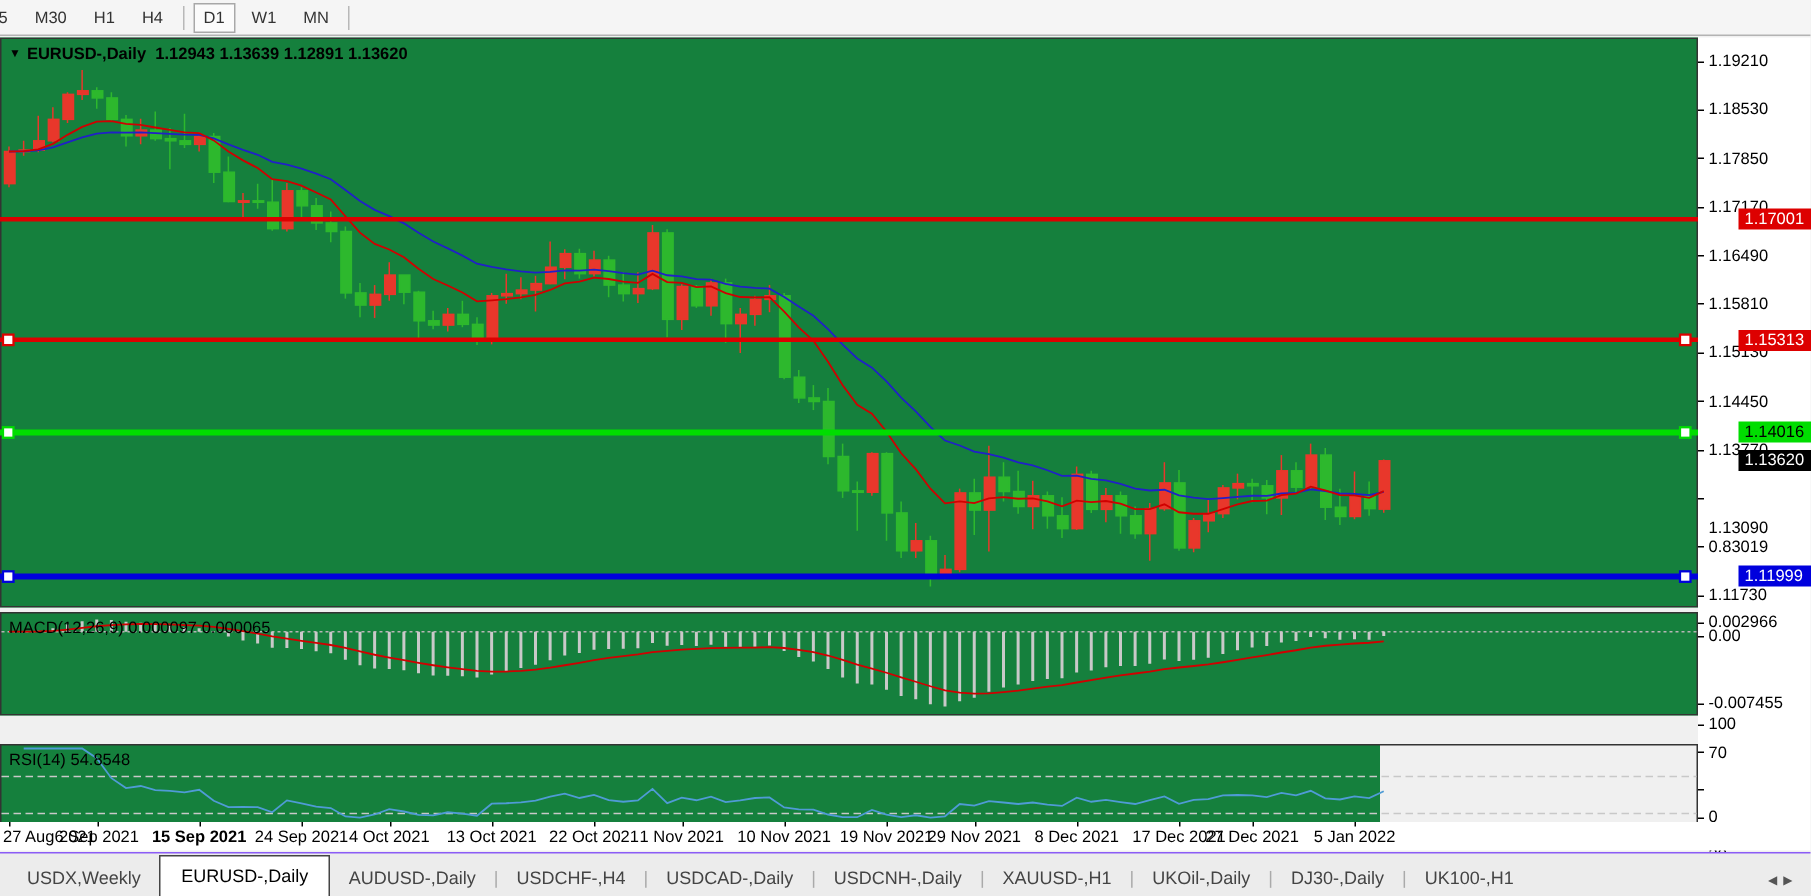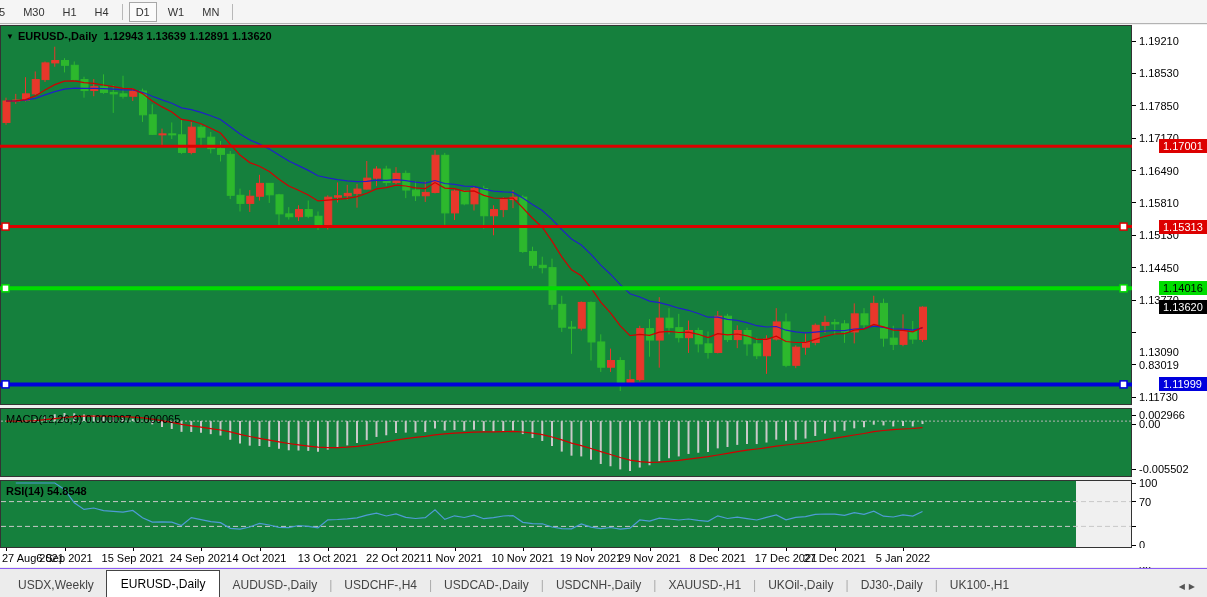--- a/index.html
+++ b/index.html
@@ -5,21 +5,21 @@
   html,body{margin:0;padding:0;width:1207px;height:597px;overflow:hidden;background:#f0f0f0;
     font-family:"Liberation Sans",sans-serif;-webkit-font-smoothing:none;}
   #toolbar{position:absolute;left:0;top:0;width:1207px;height:23px;background:#f5f5f5;
     border-bottom:1px solid #b3b3b3;display:flex;align-items:center;font-size:11px;color:#333;}
   .tfbtn{padding:3px 6px;margin:0 2px;cursor:default;border:1px solid transparent;}
   .tfbtn.active{background:#fbfbfb;border:1px solid #a8a8a8;}
   .tbsep{width:1px;height:16px;background:#b8b8b8;margin:0 4px;}
   .panel{position:absolute;left:0;background:#15803d;}
   #main-panel{top:25px;width:1132px;height:380px;}
   #macd-panel{top:408px;width:1132px;height:69px;}
-  #rsi-panel{top:480px;width:1076px;height:68px;font-weight:bold;}
+  #rsi-panel{top:496px;width:920px;height:68px;}
   .pane-label{position:absolute;left:6px;top:5px;font-size:11px;color:#000;white-space:pre;z-index:5;}
   #chart-title{font-weight:bold;}
   #chart-title .tri{font-size:8px;vertical-align:1px;margin-right:4px;}
   #axis{position:absolute;left:1132px;top:25px;width:75px;height:523px;background:#fff;font-size:11px;color:#000;}
   .axlbl{position:absolute;left:7px;height:14px;line-height:14px;white-space:nowrap;}
   .axtick{position:absolute;left:0;width:4px;height:1px;background:#000;}
   .badge{position:absolute;left:2px;height:14px;line-height:14px;padding:0 3px 0 4px;min-width:56px;
     font-size:11px;white-space:nowrap;z-index:6;margin-left:25px;}
   #dates{position:absolute;left:0;top:548px;width:1207px;height:19px;background:#fff;font-size:11px;color:#000;}
   .dtick{position:absolute;top:0;width:1px;height:3px;background:#000;}
@@ -400,37 +400,37 @@
     <div class="badge" style="top: 114.19px; background: rgb(221, 0, 0); color: rgb(255, 255, 255);">1.17001</div>
     <div class="badge" style="top: 194.571px; background: rgb(221, 0, 0); color: rgb(255, 255, 255);">1.15313</div>
     <div class="badge" style="top: 256.333px; background: rgb(0, 221, 0); color: rgb(0, 0, 0);">1.14016</div>
     <div class="badge" style="top: 352.381px; background: rgb(0, 0, 221); color: rgb(255, 255, 255);">1.11999</div>
     <div class="badge" style="top: 275.19px; background: rgb(0, 0, 0); color: rgb(255, 255, 255);">1.13620</div>
     <div class="axtick" style="top: 389.5px;"></div>
     <div class="axlbl" style="top: 383px;">0.002966</div>
     <div class="axtick" style="top: 398.5px;"></div>
     <div class="axlbl" style="top: 392px;">0.00</div>
     <div class="axtick" style="top: 443.5px;"></div>
-    <div class="axlbl" style="top: 437px;">-0.005502</div>
+    <div class="axlbl" style="top: 437px;">-0.007455</div>
     <div class="axtick" style="top: 457.5px;"></div>
     <div class="axlbl" style="top: 451px;">100</div>
     <div class="axtick" style="top: 476.1px;"></div>
     <div class="axlbl" style="top: 469.6px;">70</div>
     <div class="axtick" style="top: 500.9px;"></div>
     <div class="axlbl" style="top: 494.4px; margin-top: 44px;">30</div>
     <div class="axtick" style="top: 519.5px;"></div>
     <div class="axlbl" style="top: 513px;">0</div>
   </div>
 <div id="dates">
     <div class="dtick" style="left: 6px;"></div>
     <div class="dlbl" style="left: 2px;">27 Aug 2021</div>
     <div class="dtick" style="left: 64.5px;"></div>
     <div class="dlbl" style="left: 64.5px; transform: translateX(-50%);">6 Sep 2021</div>
     <div class="dtick" style="left: 132.75px;"></div>
-    <div class="dlbl" style="left: 132.75px; transform: translateX(-50%);">15 Sep 2021</div>
+    <div class="dlbl" style="left: 132.75px; transform: translateX(-50%); font-weight: bold;">15 Sep 2021</div>
     <div class="dtick" style="left: 201px;"></div>
     <div class="dlbl" style="left: 201px; transform: translateX(-50%);">24 Sep 2021</div>
     <div class="dtick" style="left: 259.5px;"></div>
     <div class="dlbl" style="left: 259.5px; transform: translateX(-50%);">4 Oct 2021</div>
     <div class="dtick" style="left: 327.75px;"></div>
     <div class="dlbl" style="left: 327.75px; transform: translateX(-50%);">13 Oct 2021</div>
     <div class="dtick" style="left: 396px;"></div>
     <div class="dlbl" style="left: 396px; transform: translateX(-50%);">22 Oct 2021</div>
     <div class="dtick" style="left: 454.5px;"></div>
     <div class="dlbl" style="left: 454.5px; transform: translateX(-50%);">1 Nov 2021</div>

